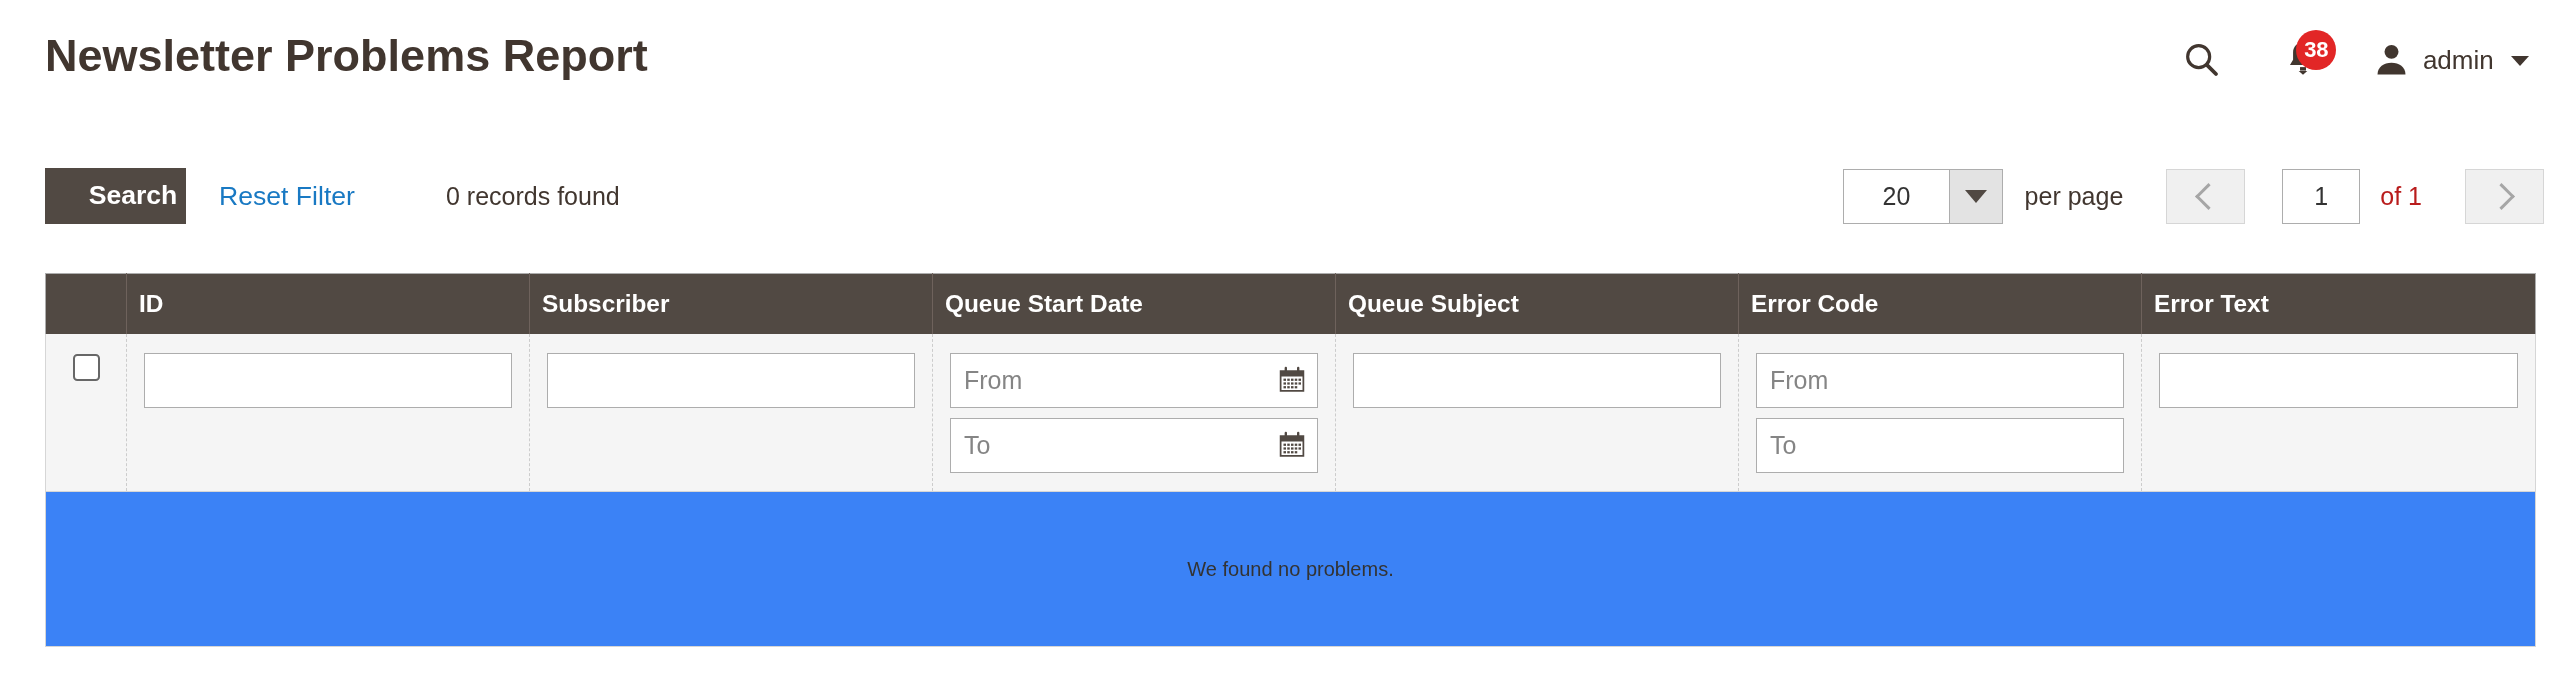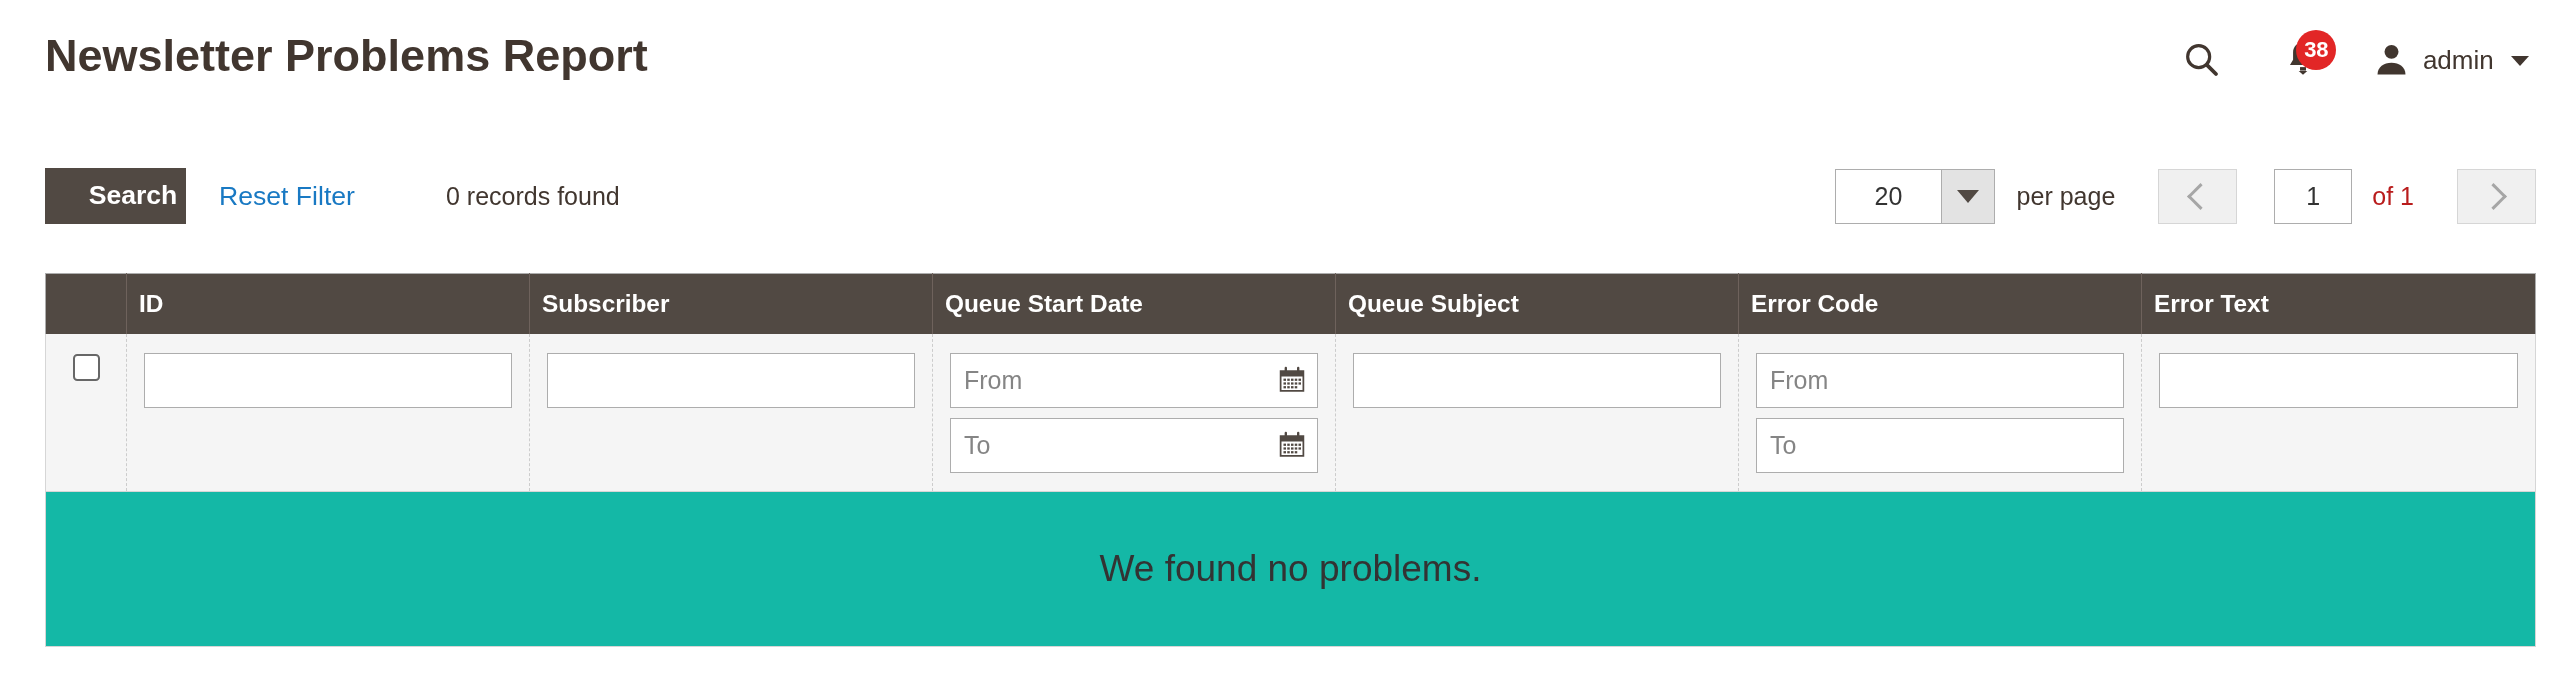--- a/index.html
+++ b/index.html
@@ -147,21 +147,21 @@
     position: absolute;
     left: 446px;
     top: 18px;
     font-size: 25px;
     color: #41362f;
     white-space: nowrap;
   }
 
   .pager {
     position: absolute;
-    right: 40px;
+    right: 32px;
     top: 0px;
     display: flex;
     align-items: center;
     height: 65px;
   }
   .limit-select {
     display: flex;
     align-items: stretch;
     width: 160px;
     height: 55px;
@@ -353,25 +353,25 @@
     position: absolute;
     right: 11.5px;
     top: 50%;
     transform: translateY(-50%);
     width: 30px;
     height: 30px;
     cursor: pointer;
   }
 
   tr.empty-row td {
-    background: #14b8a6;
+    background: #3b82f6;
     border: 1.4px solid #d6d6d6;
     border-top: none;
     text-align: center;
-    font-size: 37px;
+    font-size: 20px;
     color: #333333;
     height: 152px;
     vertical-align: middle;
   }
 </style>
 </head>
 <body>
 
 <div class="page">
 

